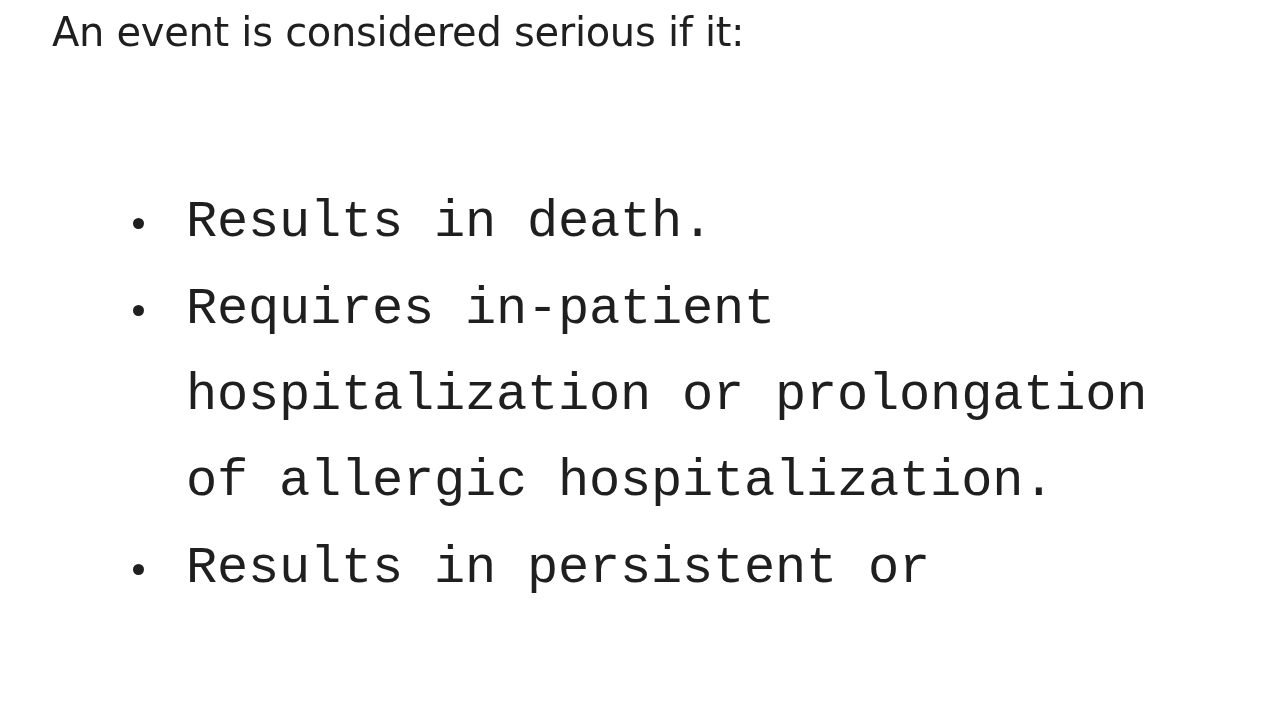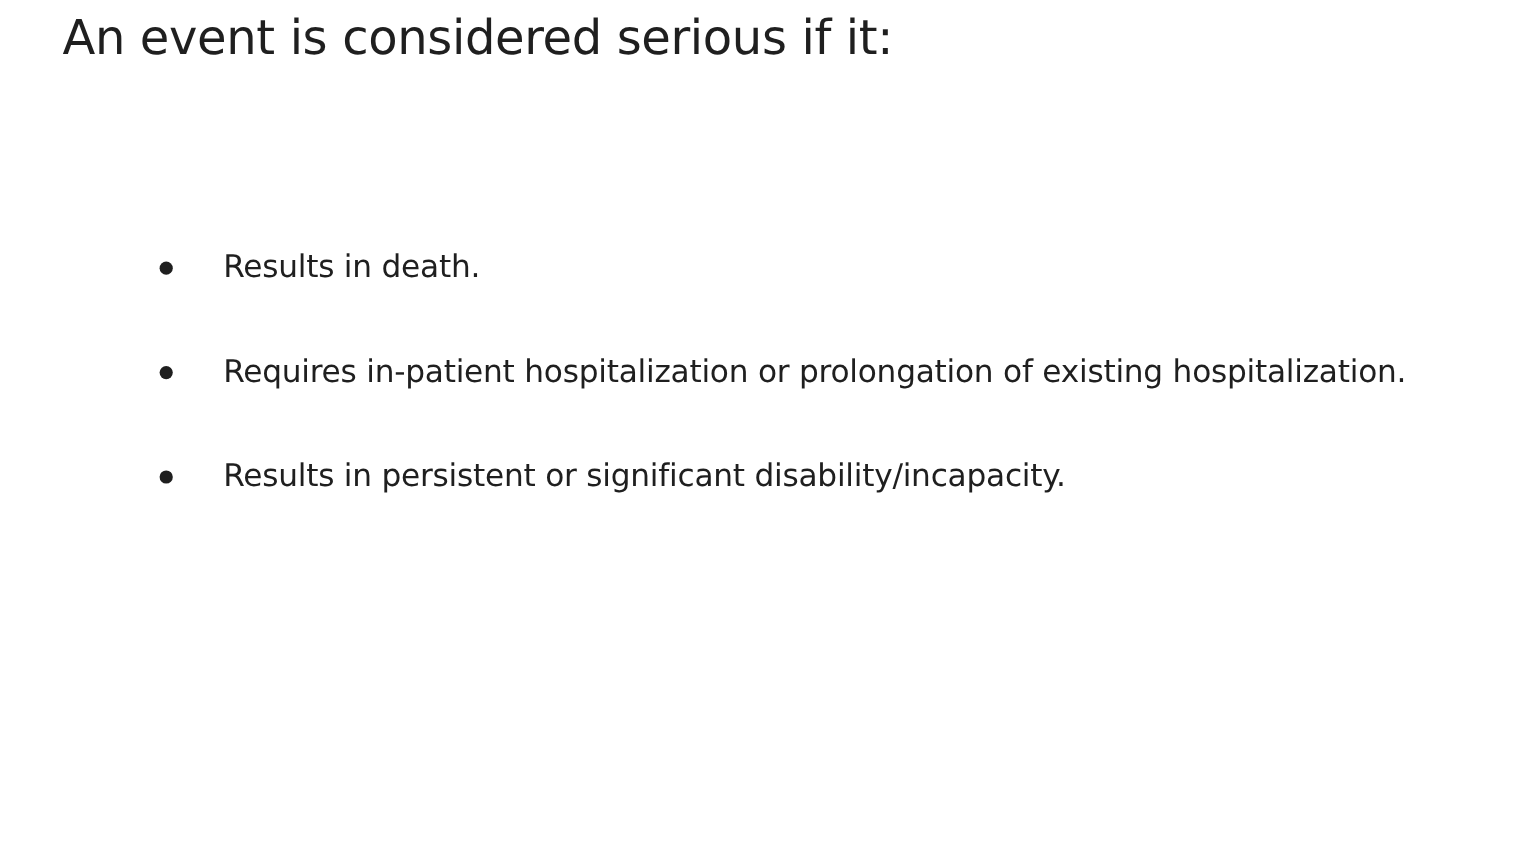--- a/index.html
+++ b/index.html
@@ -40,25 +40,26 @@
     top: 180px;
     width: 1120px;
     margin: 0;
     padding: 0;
     list-style: none;
   }
   .bullet-item {
     position: relative;
     display: block;
     padding-left: 66px;
-    font-size: 26px;
+    font-size: 52px;
     line-height: 86px;
     color: #1f1f1f;
     letter-spacing: -0.2px;
     margin: 0 0 1px 0;
+    font-family: Liberation Mono, monospace;
   }
   .bullet-item::before {
     content: "";
     position: absolute;
     left: 13px;
     top: 38px;
     width: 11px;
     height: 11px;
     border-radius: 50%;
     background: #1f1f1f;
@@ -72,20 +73,20 @@
 
 <div class="slide">
 
   <div class="heading">An event is considered serious if it:</div>
 
   <ul class="bullet-list">
     <li class="bullet-item">
       <span class="bullet-text">Results in death.</span>
     </li>
     <li class="bullet-item">
-      <span class="bullet-text">Requires in-patient hospitalization or prolongation of existing hospitalization.</span>
+      <span class="bullet-text">Requires in-patient hospitalization or prolongation of allergic hospitalization.</span>
     </li>
     <li class="bullet-item">
       <span class="bullet-text">Results in persistent or significant disability/incapacity.</span>
     </li>
   </ul>
 
 </div>
 
 </body></html>

